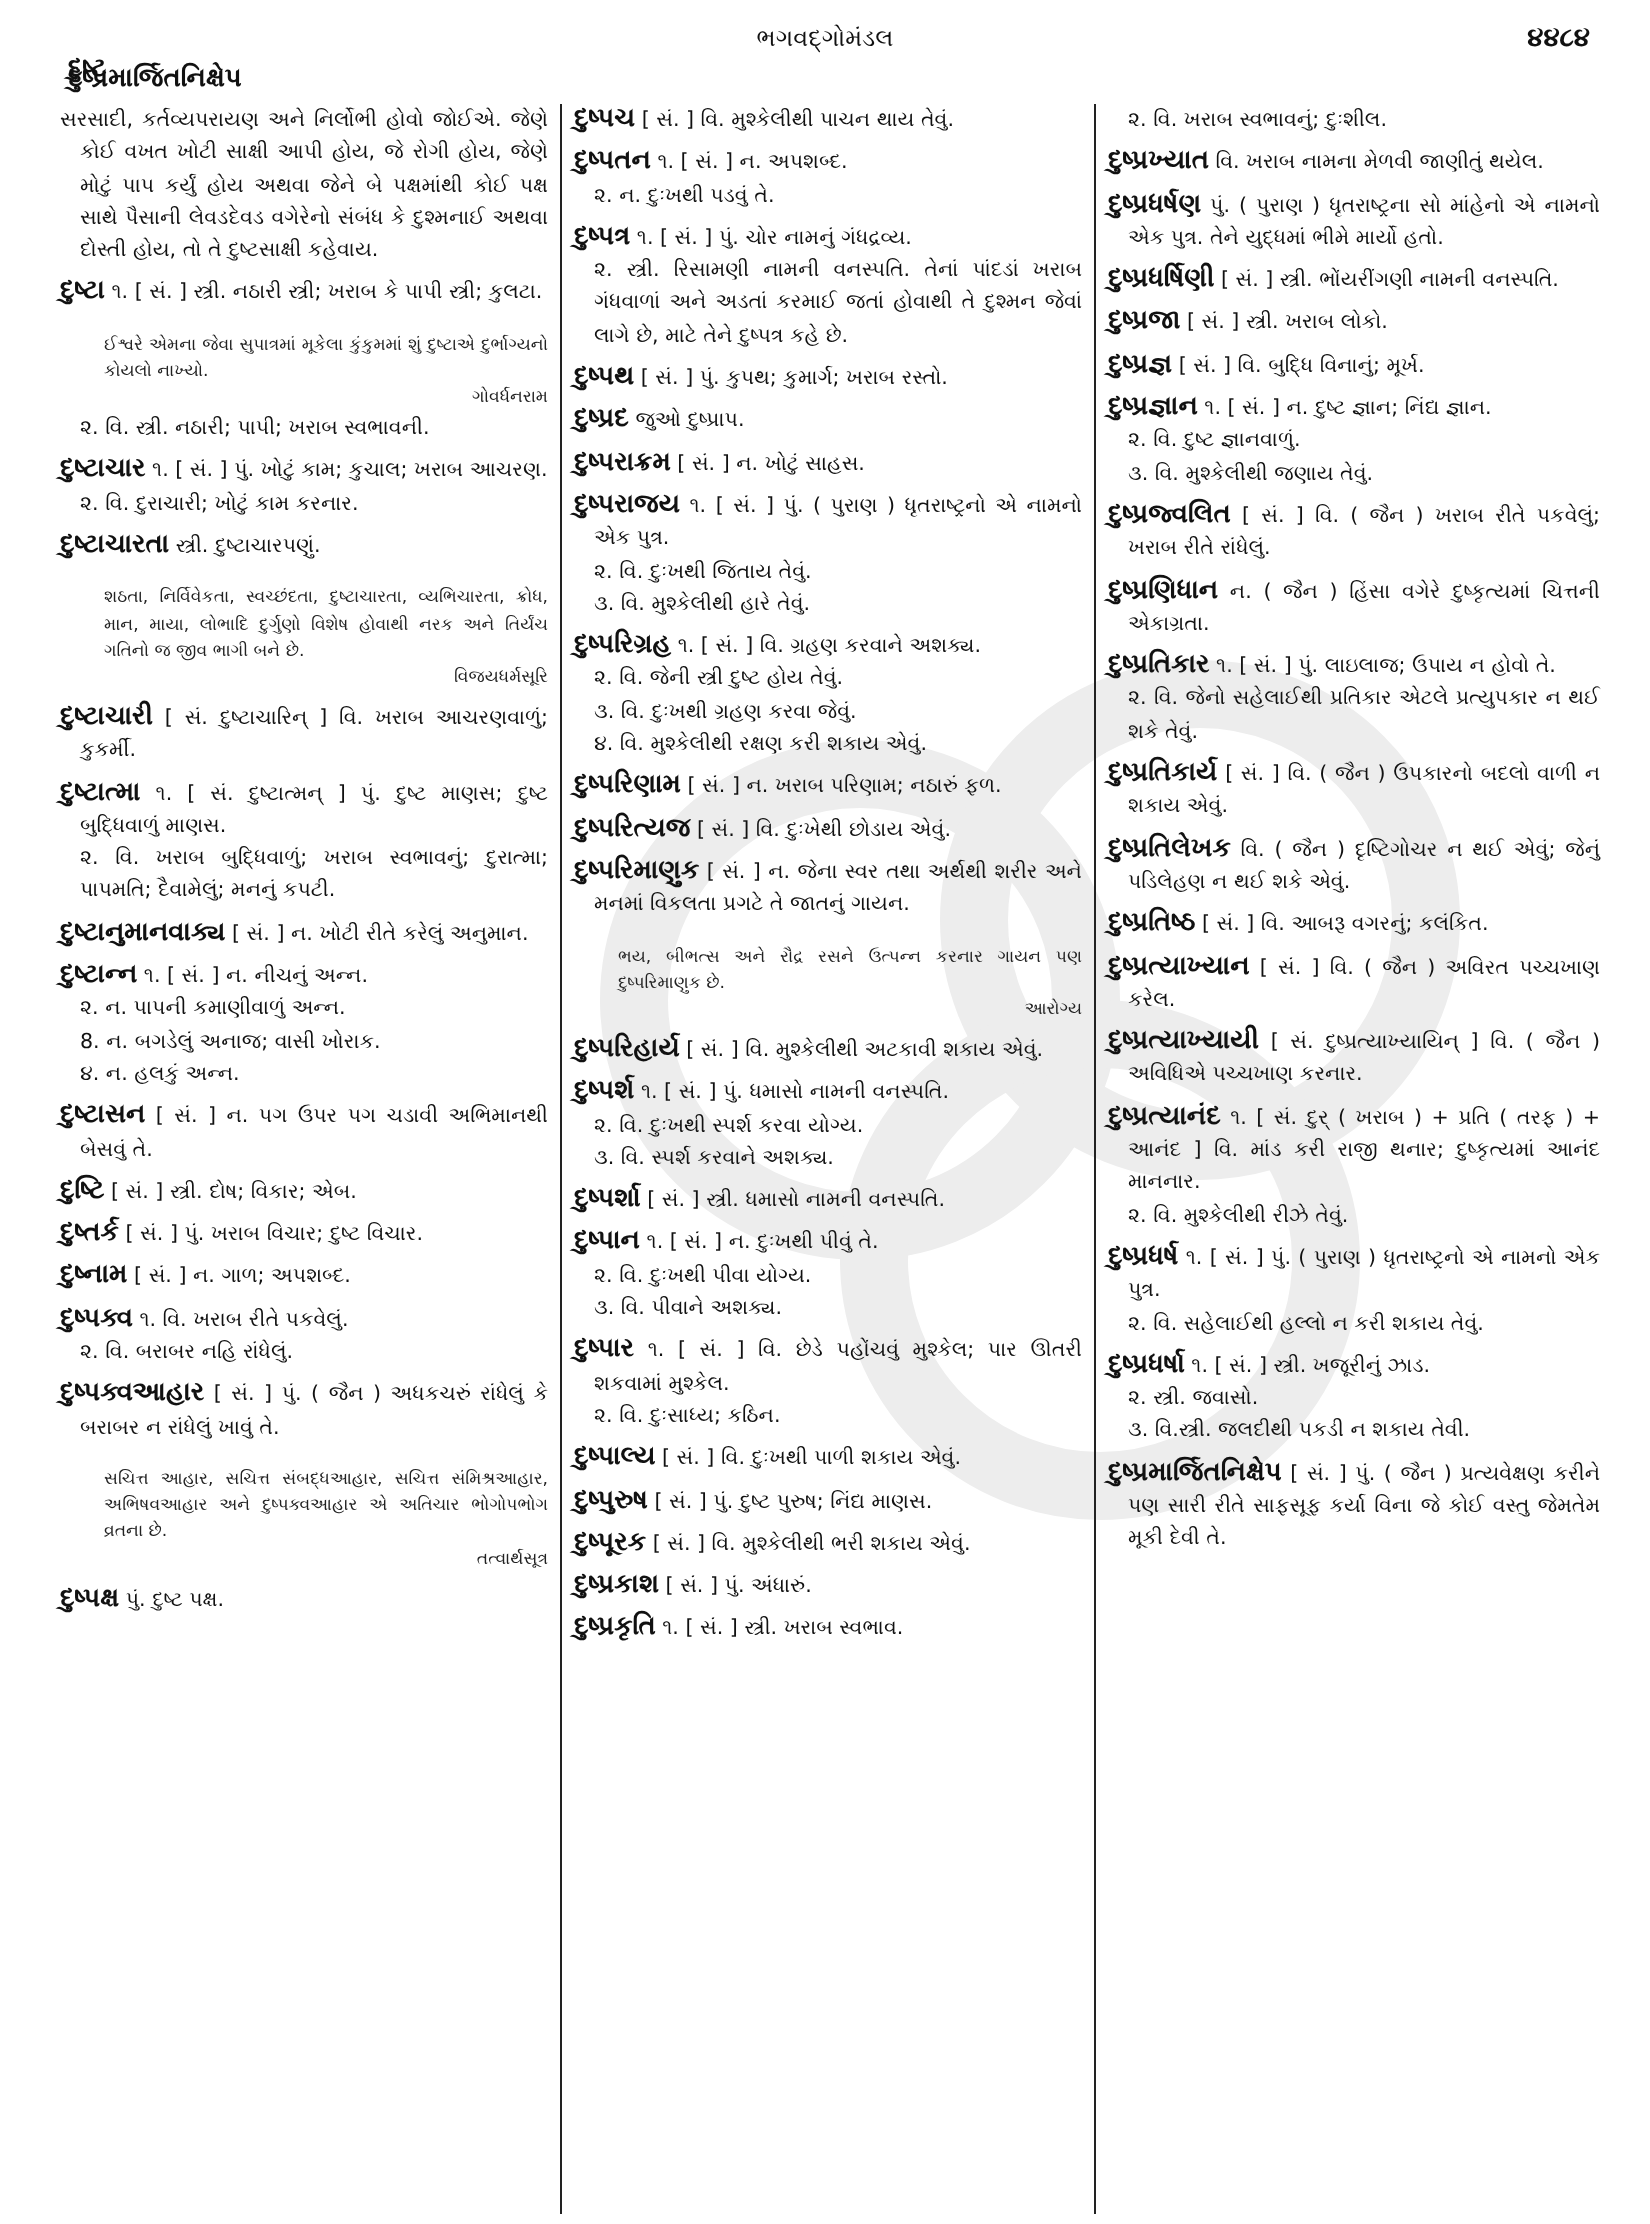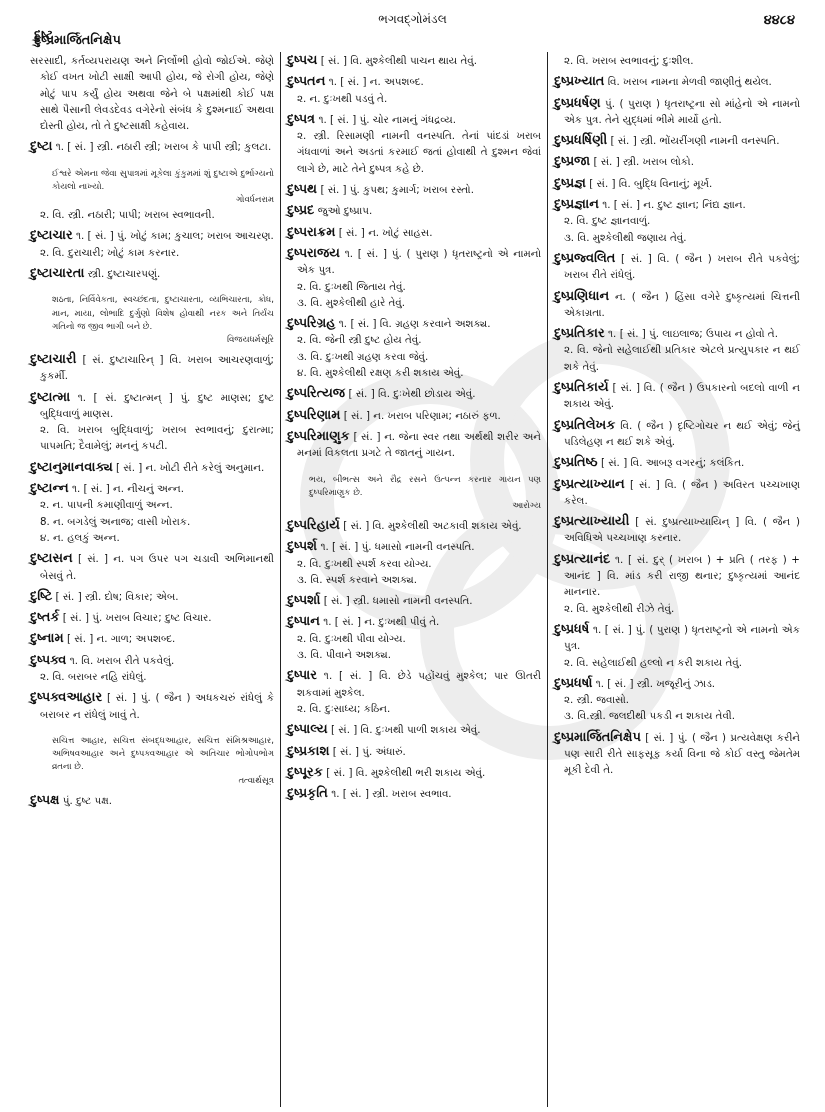--- a/index.html
+++ b/index.html
@@ -140,24 +140,24 @@
         <span class="sense">૨. વિ. દુઃખથી જિતાય તેવું.</span>
         <span class="sense">૩. વિ. મુશ્કેલીથી હારે તેવું.</span>
       </div>
       <div class="entry">
         <span class="line"><span class="hw">દુષ્પરિગ્રહ</span> <span class="gram">૧. [ સં. ] વિ. ગ્રહણ કરવાને અશક્ય.</span></span>
         <span class="sense">૨. વિ. જેની સ્ત્રી દુષ્ટ હોય તેવું.</span>
         <span class="sense">૩. વિ. દુઃખથી ગ્રહણ કરવા જેવું.</span>
         <span class="sense">૪. વિ. મુશ્કેલીથી રક્ષણ કરી શકાય એવું.</span>
       </div>
       <div class="entry">
+        <span class="line"><span class="hw">દુષ્પરિણામ</span> <span class="gram">[ સં. ] ન. ખરાબ પરિણામ; નઠારું ફળ.</span></span>
+      </div>
+      <div class="entry">
         <span class="line"><span class="hw">દુષ્પરિત્યજ</span> <span class="gram">[ સં. ] વિ. દુઃખેથી છોડાય એવું.</span></span>
-      </div>
-      <div class="entry">
-        <span class="line"><span class="hw">દુષ્પરિણામ</span> <span class="gram">[ સં. ] ન. ખરાબ પરિણામ; નઠારું ફળ.</span></span>
       </div>
       <div class="entry">
         <span class="line"><span class="hw">દુષ્પરિમાણુક</span> <span class="gram">[ સં. ] ન. જેના સ્વર તથા અર્થથી શરીર અને મનમાં વિકલતા પ્રગટે તે જાતનું ગાયન.</span></span>
         <span class="quote">ભય, બીભત્સ અને રૌદ્ર રસને ઉત્પન્ન કરનાર ગાયન પણ દુષ્પરિમાણુક છે.</span>
         <span class="quote-src">આરોગ્ય</span>
       </div>
       <div class="entry">
         <span class="line"><span class="hw">દુષ્પરિહાર્ય</span> <span class="gram">[ સં. ] વિ. મુશ્કેલીથી અટકાવી શકાય એવું.</span></span>
       </div>
       <div class="entry">
@@ -174,24 +174,27 @@
         <span class="sense">૩. વિ. પીવાને અશક્ય.</span>
       </div>
       <div class="entry">
         <span class="line"><span class="hw">દુષ્પાર</span> <span class="gram">૧. [ સં. ] વિ. છેડે પહોંચવું મુશ્કેલ; પાર ઊતરી શકવામાં મુશ્કેલ.</span></span>
         <span class="sense">૨. વિ. દુઃસાધ્ય; કઠિન.</span>
       </div>
       <div class="entry">
         <span class="line"><span class="hw">દુષ્પાલ્ય</span> <span class="gram">[ સં. ] વિ. દુઃખથી પાળી શકાય એવું.</span></span>
       </div>
       <div class="entry">
+        <span class="line"><span class="hw">દુષ્પુરુષ</span> <span class="gram">[ સં. ] પું. દુષ્ટ પુરુષ; નિંદ્ય માણસ.</span></span>
+      </div>
+      <div class="entry">
+        <span class="line"><span class="hw">દુષ્પૂરક</span> <span class="gram">[ સં. ] વિ. મુશ્કેલીથી ભરી શકાય એવું.</span></span>
+      </div>
+      <div class="entry">
         <span class="line"><span class="hw">દુષ્પ્રકાશ</span> <span class="gram">[ સં. ] પું. અંધારું.</span></span>
-      </div>
-      <div class="entry">
-        <span class="line"><span class="hw">દુષ્પૂરક</span> <span class="gram">[ સં. ] વિ. મુશ્કેલીથી ભરી શકાય એવું.</span></span>
       </div>
       <div class="entry">
         <span class="line"><span class="hw">દુષ્પ્રકૃતિ</span> <span class="gram">૧. [ સં. ] સ્ત્રી. ખરાબ સ્વભાવ.</span></span>
       </div>
     </div>
   <div class="col col-3">
       <div class="entry">
         <span class="sense">૨. વિ. ખરાબ સ્વભાવનું; દુઃશીલ.</span>
       </div>
       <div class="entry">

